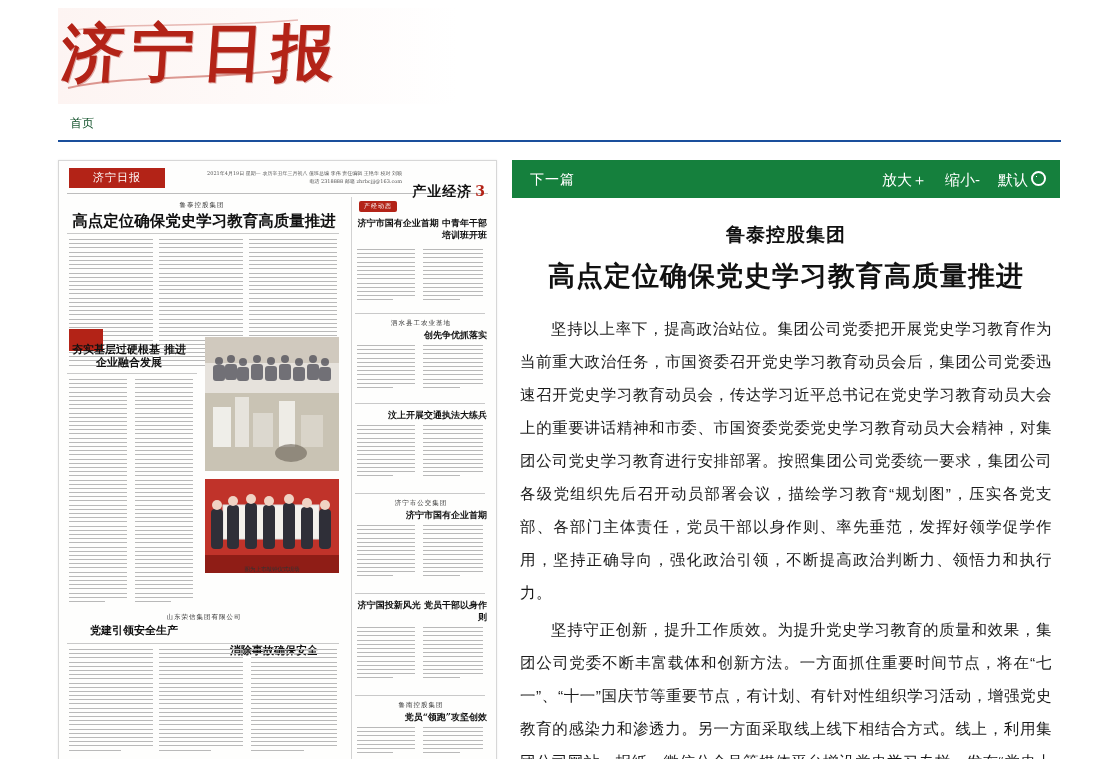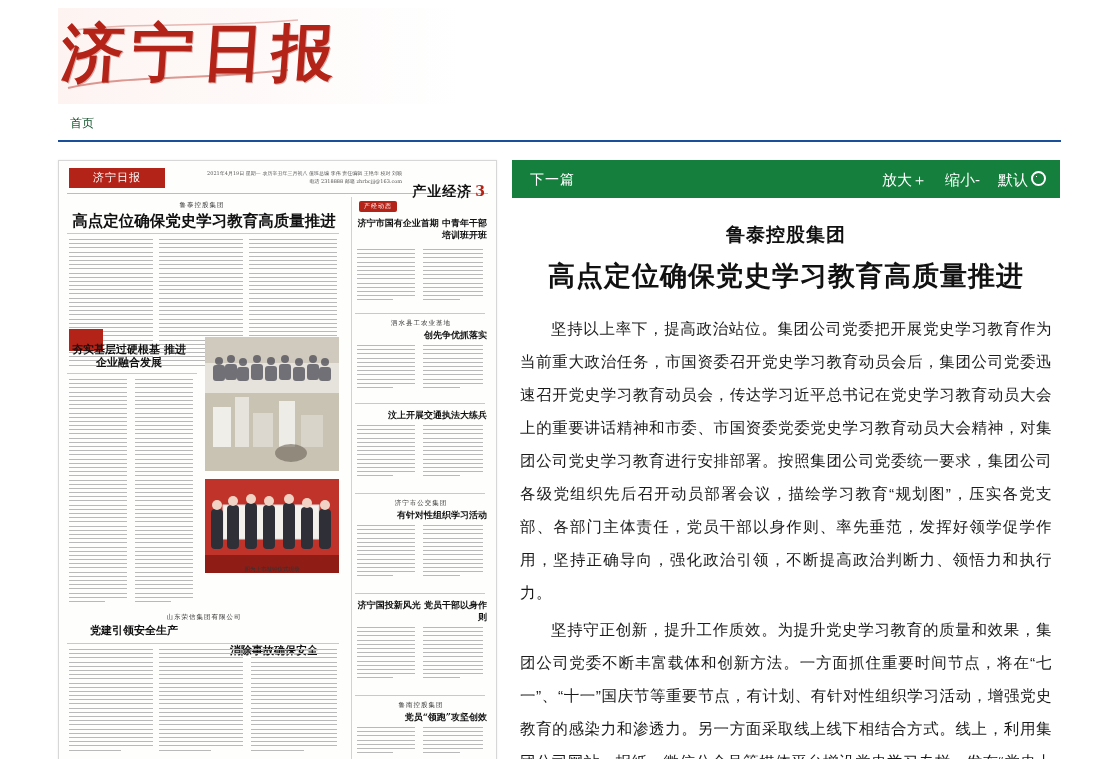--- a/index.html
+++ b/index.html
@@ -786,21 +786,21 @@
           <div class="ln"></div>
           <div class="ln"></div>
           <div class="ln"></div>
           <div class="ln"></div>
           <div class="ln"></div>
           <div class="ln short"></div>
       </div>
       <div class="np-rule" style="left:296px; top:332px; width:130px;"></div>
 
       <div class="np-kicker" style="left:296px; top:338px; width:132px;">济宁市公交集团</div>
-      <div class="np-h3" style="left:296px; top:348px; width:132px;">有针对性组织学习活动</div>
+      <div class="np-h3" style="left:296px; top:348px; width:132px;">济宁市国有企业首期</div>
       <div class="np-col" style="left:298px; top:364px; width:58px; height:62px;">
         <div class="ln"></div>
           <div class="ln"></div>
           <div class="ln"></div>
           <div class="ln"></div>
           <div class="ln"></div>
           <div class="ln"></div>
           <div class="ln"></div>
           <div class="ln"></div>
           <div class="ln"></div>

